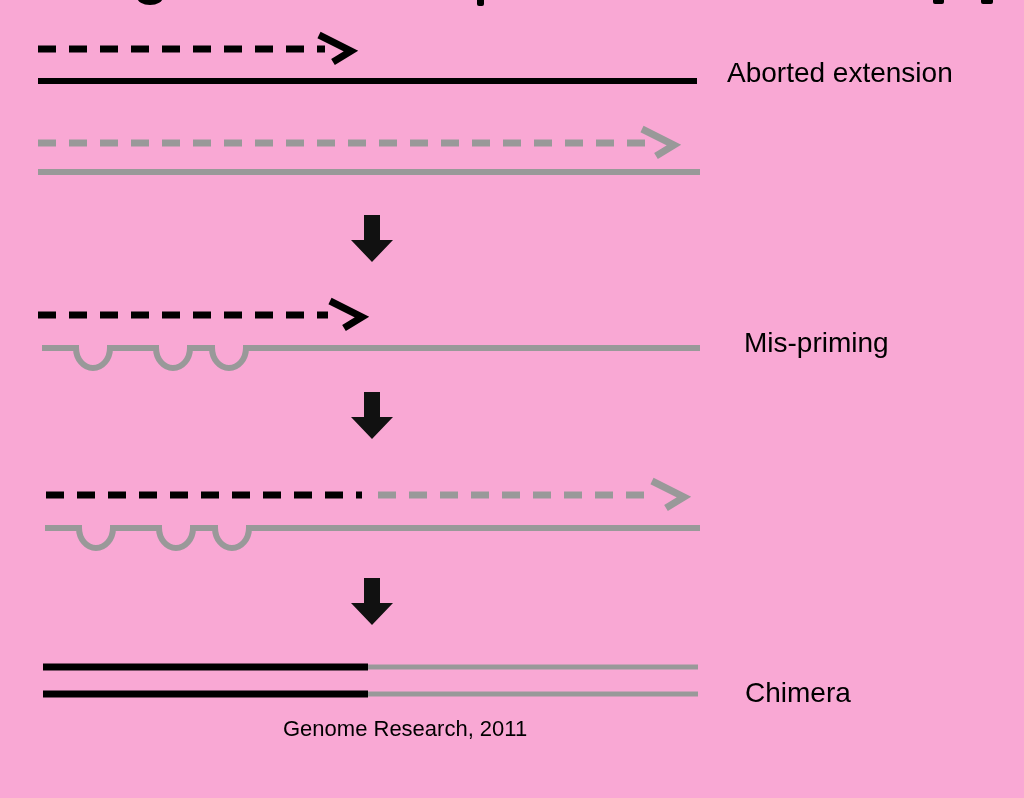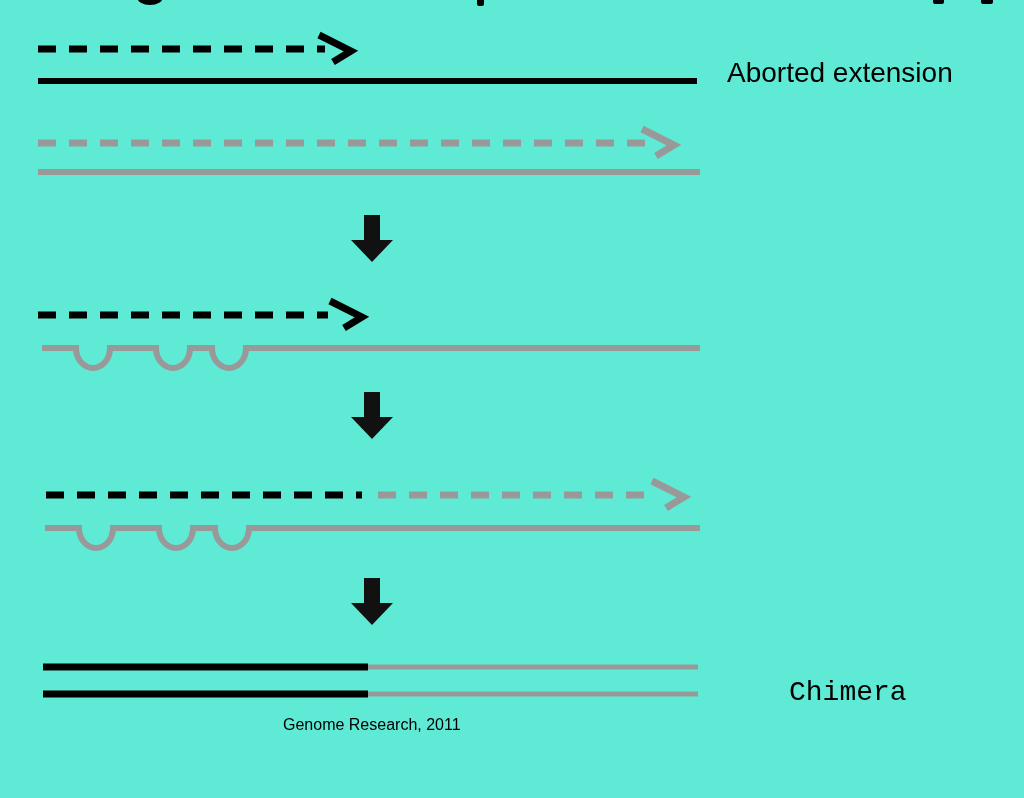--- a/index.html
+++ b/index.html
@@ -5,21 +5,21 @@
   html, body {
     margin: 0;
     padding: 0;
     background: #ffffff;
     font-family: "Liberation Sans", sans-serif;
   }
   .canvas {
     position: relative;
     width: 1024px;
     height: 798px;
-    background: #5eead4;
+    background: #f9a8d4;
     overflow: hidden;
   }
   svg.fig {
     position: absolute;
     left: 0;
     top: 0;
   }
   .strand {
     fill: none;
     stroke-linecap: butt;
@@ -35,21 +35,21 @@
     position: absolute;
     font-size: 28px;
     color: #000000;
     line-height: 1.15;
     white-space: nowrap;
   }
   .caption {
     position: absolute;
     left: 283px;
     top: 716px;
-    font-size: 16px;
+    font-size: 22px;
     color: #000000;
     white-space: nowrap;
   }
 </style>
 </head>
 <body>
 
 <div class="canvas">
 
   <svg class="fig" width="1024" height="798" viewBox="0 0 1024 798">
@@ -91,17 +91,18 @@
 
     <g>
       <line class="strand" x1="43" y1="667" x2="368" y2="667" stroke-width="7" stroke="#000000"></line>
       <line class="strand" x1="368" y1="667" x2="698" y2="667" stroke-width="5" stroke="#999999"></line>
       <line class="strand" x1="43" y1="694" x2="368" y2="694" stroke-width="7" stroke="#000000"></line>
       <line class="strand" x1="368" y1="694" x2="698" y2="694" stroke-width="5" stroke="#999999"></line>
     </g>
   </svg>
 
   <div class="step-label" style="left:727px; top:57px;">Aborted extension</div>
-  <div class="step-label" style="left:789px; top:677px;font-family:Liberation Mono, monospace;">Chimera</div>
+  <div class="step-label" style="left:744px; top:327px;">Mis-priming</div>
+  <div class="step-label" style="left:745px; top:677px;">Chimera</div>
 
   <div class="caption">Genome Research, 2011</div>
 
 </div>
 
 </body></html>

